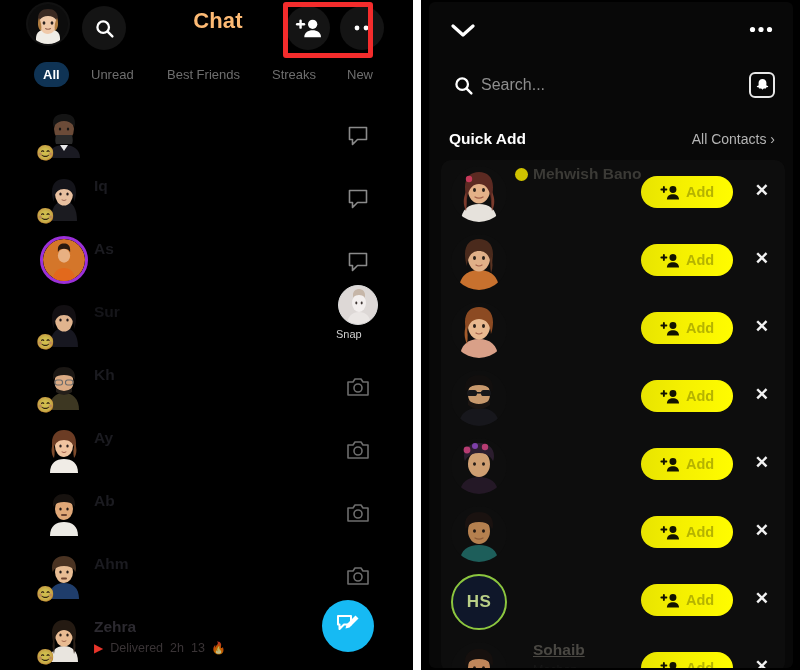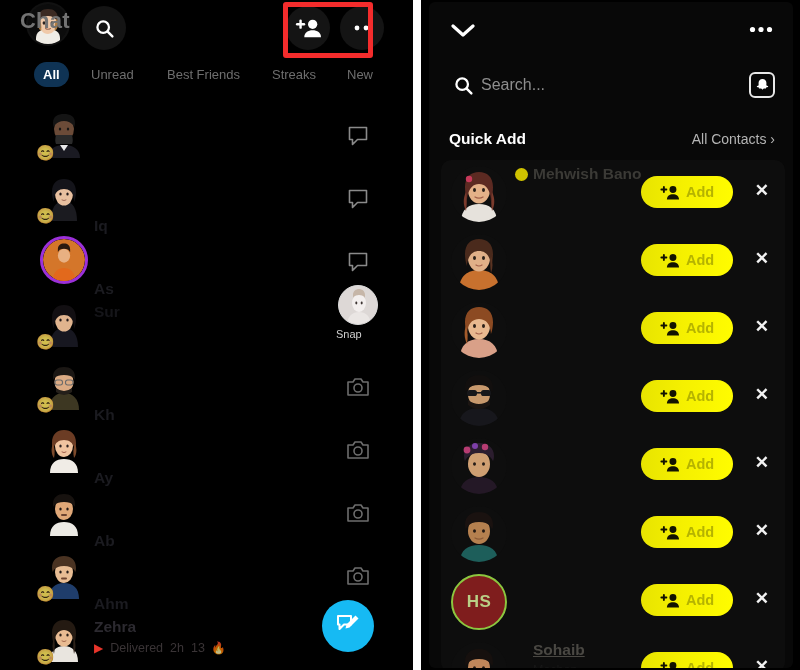--- a/index.html
+++ b/index.html
@@ -20,22 +20,22 @@
 
   .lheader { position:absolute; left:0; top:0; width:374px; height:60px; }
   .circle-btn {
     position:absolute; width:44px; height:44px; border-radius:50%;
     background:#141414; display:flex; align-items:center; justify-content:center;
   }
   .avatar-top { left:6px; top:2px; background:#111; overflow:hidden; }
   .avatar-top .bm { width:40px; height:40px; border-radius:50%; }
   .search-top { left:62px; top:6px; }
   .chat-title {
-    position:absolute; left:0; top:8px; width:374px; text-align:left;
-    color:#737373; font-size:22px; font-weight:bold; letter-spacing:.2px;
+    position:absolute; left:11px; top:8px; width:374px; text-align:center;
+    color:#fdba74; font-size:22px; font-weight:bold; letter-spacing:.2px;
   }
   .addfriend-top { left:266px; top:6px; }
   .more-top { left:320px; top:6px; }
 
   
   .redbox {
     position:absolute; left:263px; top:2px; width:90px; height:56px;
     border:5px solid #f42c2c; border-radius:3px; z-index:30; pointer-events:none;
   }
 
@@ -48,21 +48,21 @@
   .chatlist { position:absolute; left:0; top:100px; width:374px; height:570px; }
   .chat-row { position:absolute; left:0; width:374px; height:63px; }
   .c-av { position:absolute; left:22px; top:4px; width:44px; height:48px; }
   .c-av .bm { width:44px; height:46px; border-radius:6px; }
   .c-emoji { position:absolute; left:-6px; bottom:-2px; font-size:15px; filter:saturate(.75) brightness(.85); }
   .c-name {
     position:absolute; left:74px; top:6px; font-size:15.5px; font-weight:bold;
     white-space:nowrap; overflow:hidden;
   }
   .dim1 { color:#2c2a30; }
-  .dim2 { color:#1b1b20;margin-top:40px; }
+  .dim2 { color:#1b1b20; }
   .dim3 { color:#151519; }
   .c-act { position:absolute; right:22px; top:16px; width:26px; height:26px; }
   .c-av.ringed { left:20px; top:2px; width:48px; height:48px; border-radius:50%;
     border:3px solid #9b30d9; overflow:hidden; }
   .c-av.ringed img, .c-av.ringed .bm { width:100%; height:100%; border-radius:50%; }
 
   .snap-badge { position:absolute; right:14px; top:185px; width:44px; text-align:left; }
   .snap-badge .thumb {
     width:40px; height:40px; border-radius:50%; margin:0 auto; overflow:hidden;
     background:#d9d5d4; border:1.5px solid #dadada;
@@ -101,21 +101,21 @@
 
   .qa-head { position:absolute; left:0; top:128px; width:364px; height:24px; }
   .qa-title { position:absolute; left:20px; top:0; color:#fff; font-size:15.5px; font-weight:bold; }
   .qa-all { position:absolute; right:18px; top:1px; color:#b4b4b4; font-size:14px; }
 
   .qa-list { position:absolute; left:12px; top:158px; width:344px; height:512px; background:#0d0d0d; border-radius:10px; }
   .qa-row { position:absolute; left:0; width:344px; height:68px; }
   .qa-av { position:absolute; left:10px; top:6px; width:56px; height:56px; border-radius:50%; overflow:hidden; }
   .qa-av .bm { width:56px; height:56px; }
   .qa-av.initials {
-    border:2px solid #8cc63f; background:#7f1d1d; display:flex; align-items:center; justify-content:center;
+    border:2px solid #8cc63f; background:#0f172a; display:flex; align-items:center; justify-content:center;
     color:#b9cf86; font-size:17px; font-weight:bold; letter-spacing:.5px;
   }
   .qa-dot { position:absolute; left:74px; top:8px; width:13px; height:13px; border-radius:50%; background:#cfc200; }
   .qa-name { position:absolute; left:92px; top:5px; font-size:15.5px; font-weight:bold; color:#3b3a36; white-space:nowrap; }
   .qa-name.ghost { color:#201f1e; }
   .qa-sub { position:absolute; left:92px; top:27px; font-size:12.5px; color:#171717; white-space:nowrap; }
   .add-btn {
     position:absolute; right:52px; top:16px; width:92px; height:32px; border-radius:16px;
     background:linear-gradient(90deg,#e8e400 0%,#f5f000 45%,#fffc00 100%);
     display:flex; align-items:center; justify-content:center; gap:7px;

